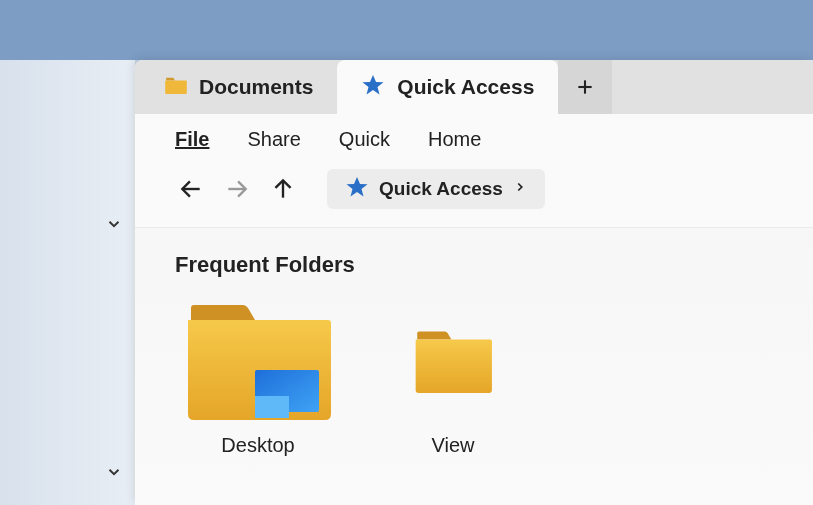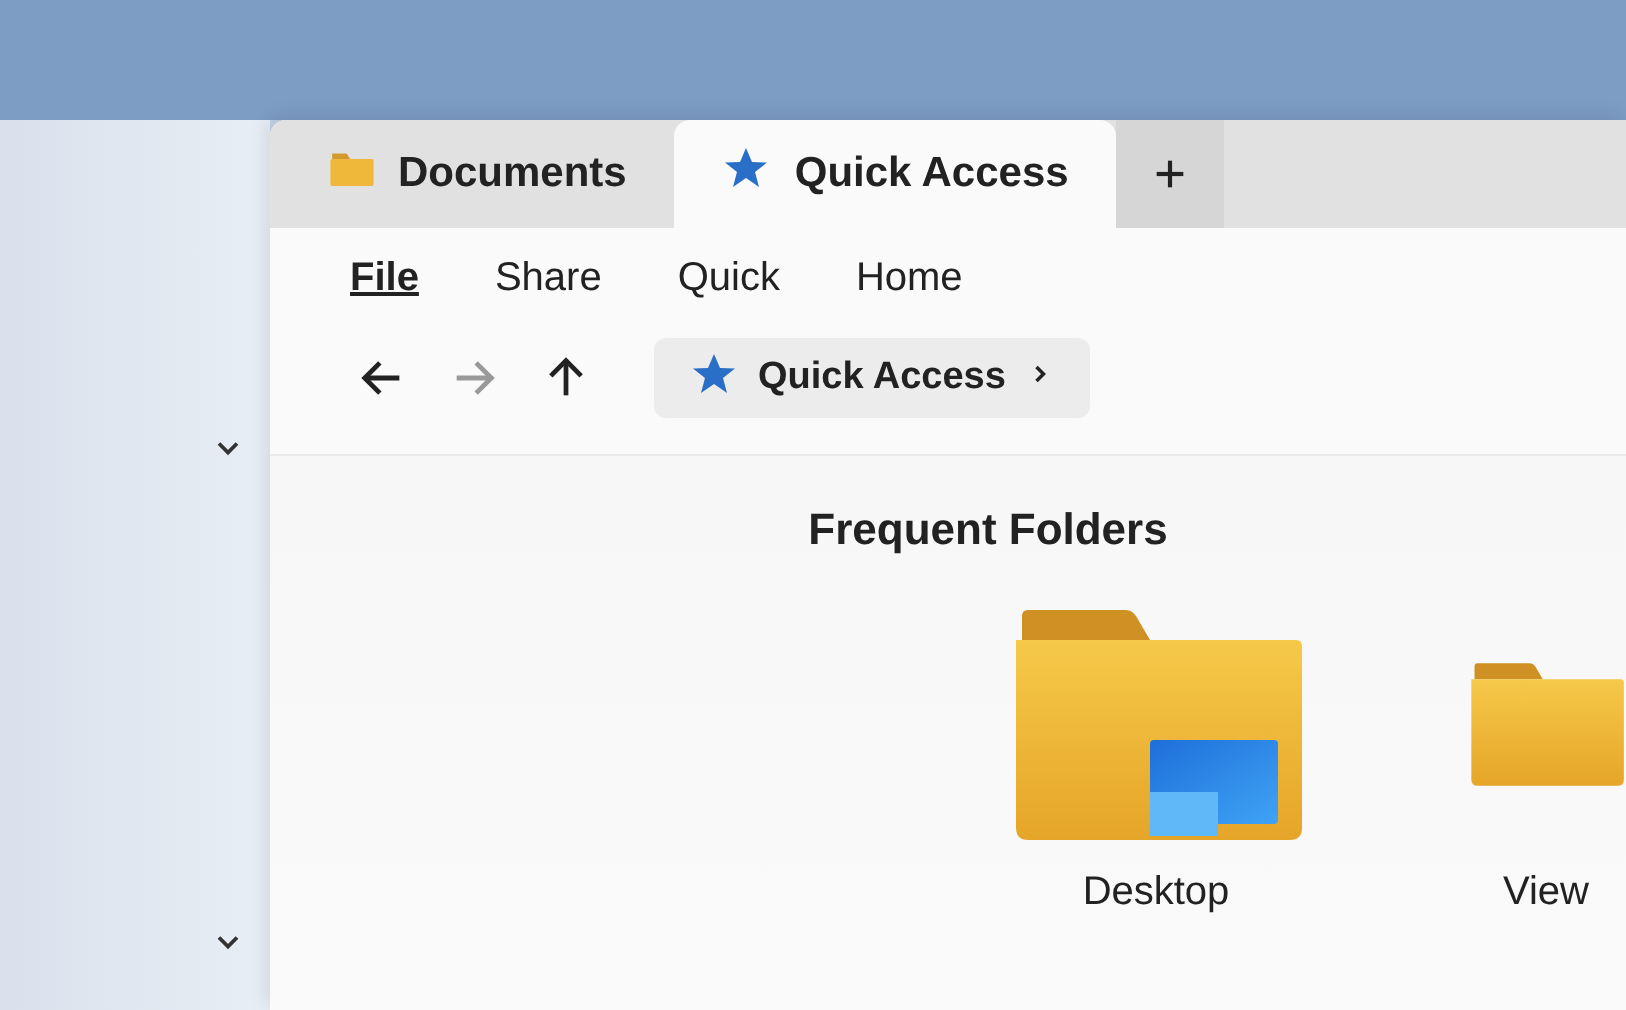--- a/index.html
+++ b/index.html
@@ -120,27 +120,25 @@
     .breadcrumb-text {
       font-size: 19px;
       font-weight: 600;
       color: #222;
     }
     .section-title {
       font-size: 22px;
       font-weight: 700;
       color: #222;
       padding: 24px 0 24px 40px;
-      text-align: center;
     }
     .folder-grid {
       display: flex;
       gap: 80px;
       padding-left: 48px;
-      justify-content: flex-end;
     }
     .folder-tile {
       display: flex;
       flex-direction: column;
       align-items: center;
       gap: 8px;
       cursor: pointer;
     }
     .folder-label {
       font-size: 20px;

